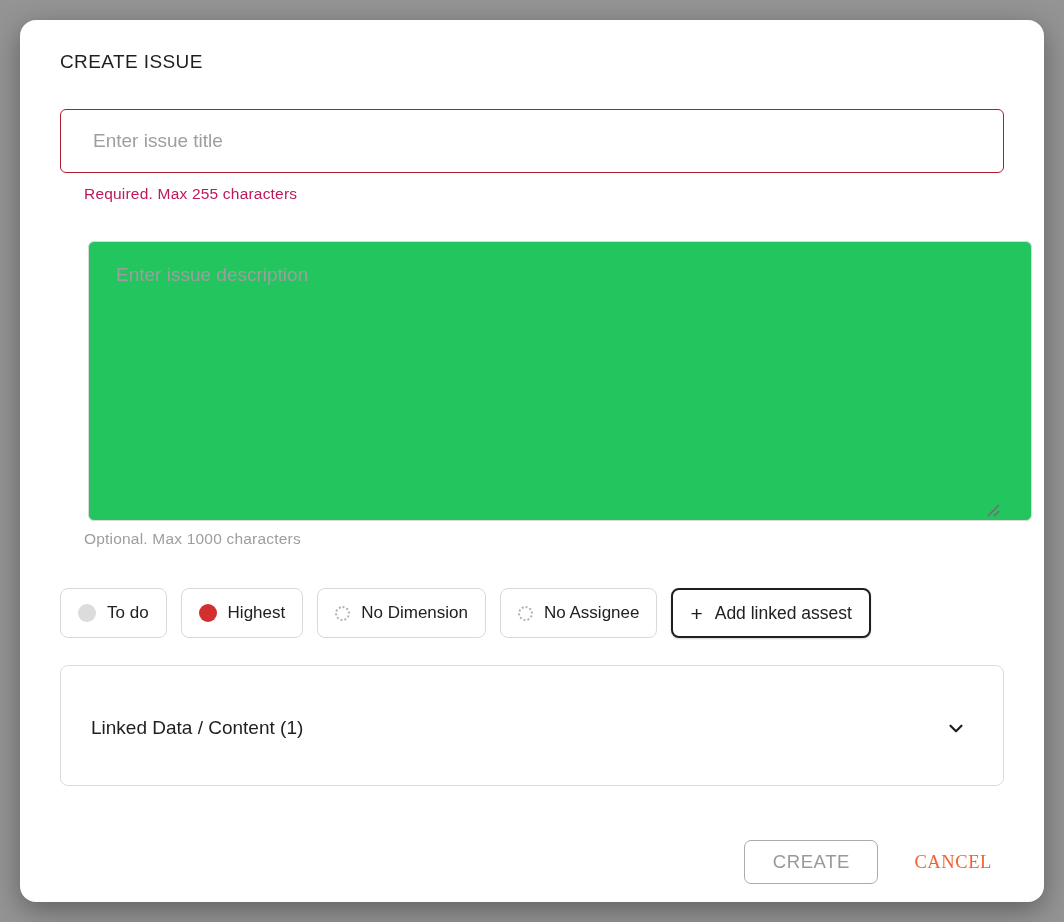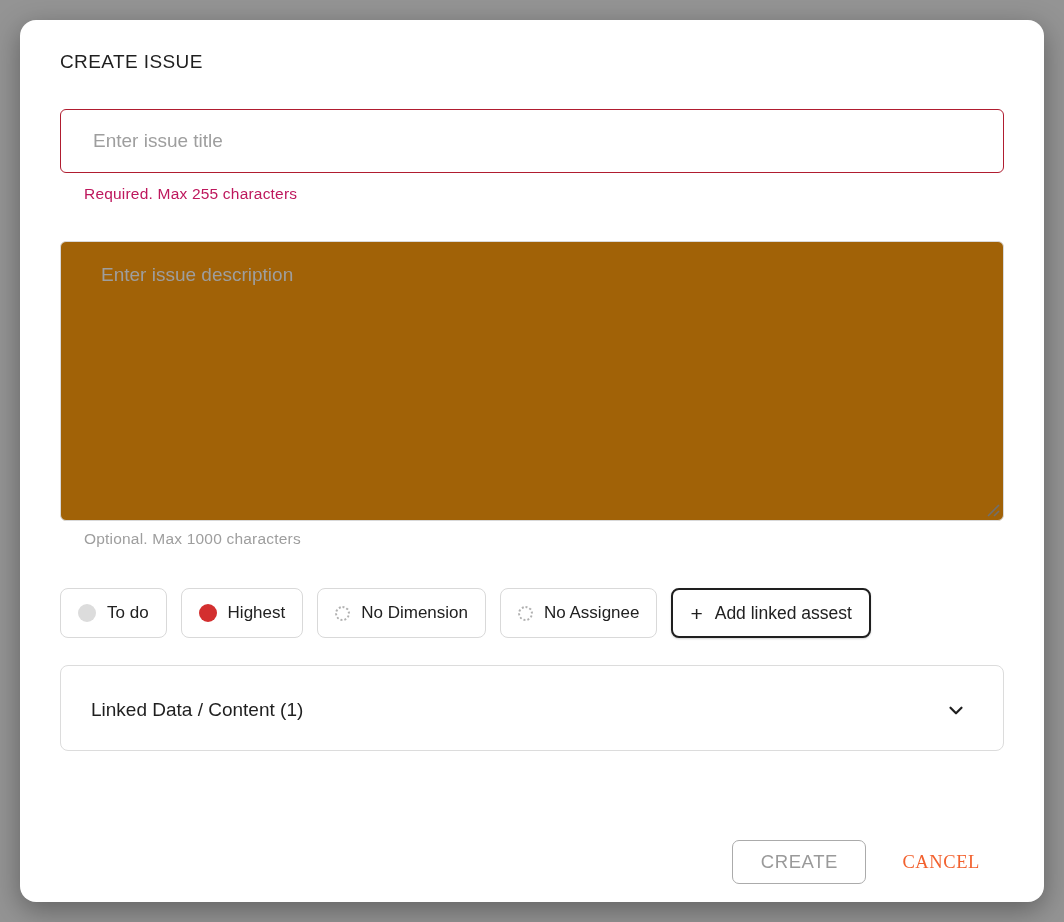--- a/index.html
+++ b/index.html
@@ -47,27 +47,28 @@
   }
   .helper.error { color: #be185d; }
   .helper.muted { color: #9e9e9e; margin-top: 9px; }
   .desc-wrap { position: relative; margin-top: 38px; }
   .desc-textarea {
     display: block;
     width: 100%;
     height: 280px;
     border: 1px solid #d9d9d9;
     border-radius: 6px;
-    padding: 22px 40px;
+    padding: 22px 27px;
     font-family: "Liberation Sans", "DejaVu Sans", sans-serif;
     font-size: 19px;
     color: #202124;
     outline: none;
     resize: none;
-    background: #a16207;
+    background: #22c55e;
+    margin-left: 28px;
   }
   .resize-grip {
     position: absolute;
     right: 4px; bottom: 4px;
     width: 14px; height: 14px;
     cursor: nwse-resize;
   }
   .chips-row {
     display: flex;
     align-items: center;
@@ -102,34 +103,34 @@
   .chip.add-asset {
     margin-left: 0;
     border: 2px solid #1f1f1f;
     gap: 12px;
     font-size: 17.5px;
     box-shadow: 0 1px 2px rgba(0,0,0,0.18);
   }
   .plus-glyph { font-size: 21px; line-height: 1; color: #1f1f1f; }
   .linked-section {
     margin-top: 27px;
-    height: 86px;
+    height: 121px;
     border: 1px solid #dcdcdc;
     border-radius: 8px;
     display: flex;
     align-items: center;
     justify-content: space-between;
     padding: 4px 36px 0 30px;
     cursor: pointer;
     background: #fff;
   }
   .linked-label { font-size: 19px; color: #1f1f1f; }
   .footer {
     position: absolute;
-    right: 52px; bottom: 18px;
+    right: 40px; bottom: 18px;
     display: flex;
     align-items: center;
     gap: 24px;
   }
   .create-btn {
     width: 134px; height: 44px;
     border: 1px solid #ababab;
     border-radius: 7px;
     background: #fff;
     color: #9a9a9a;

